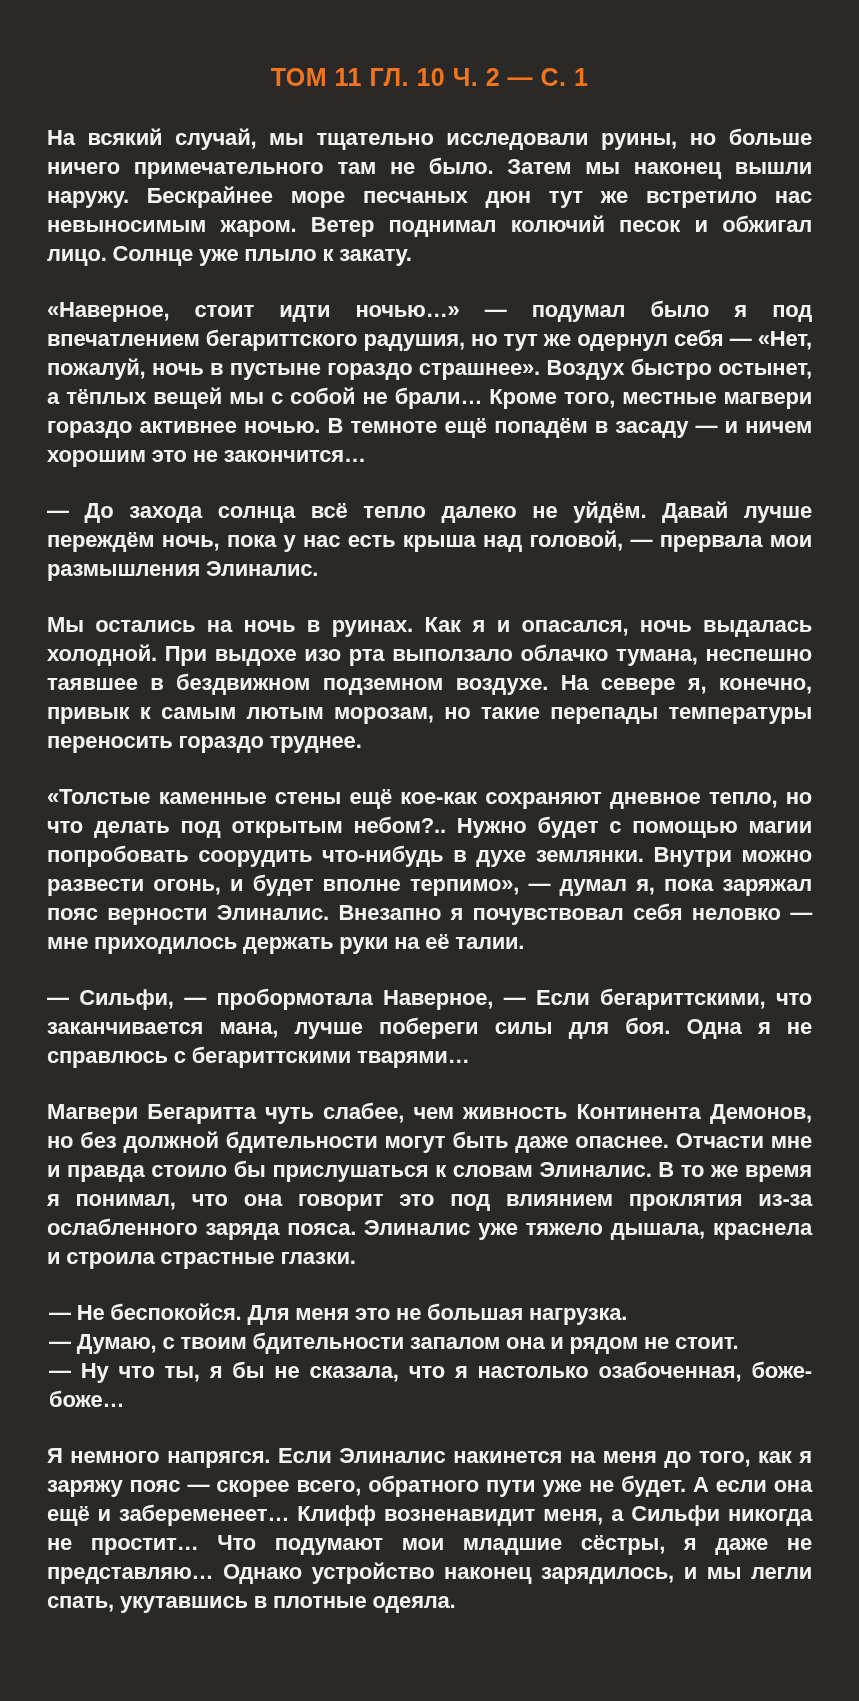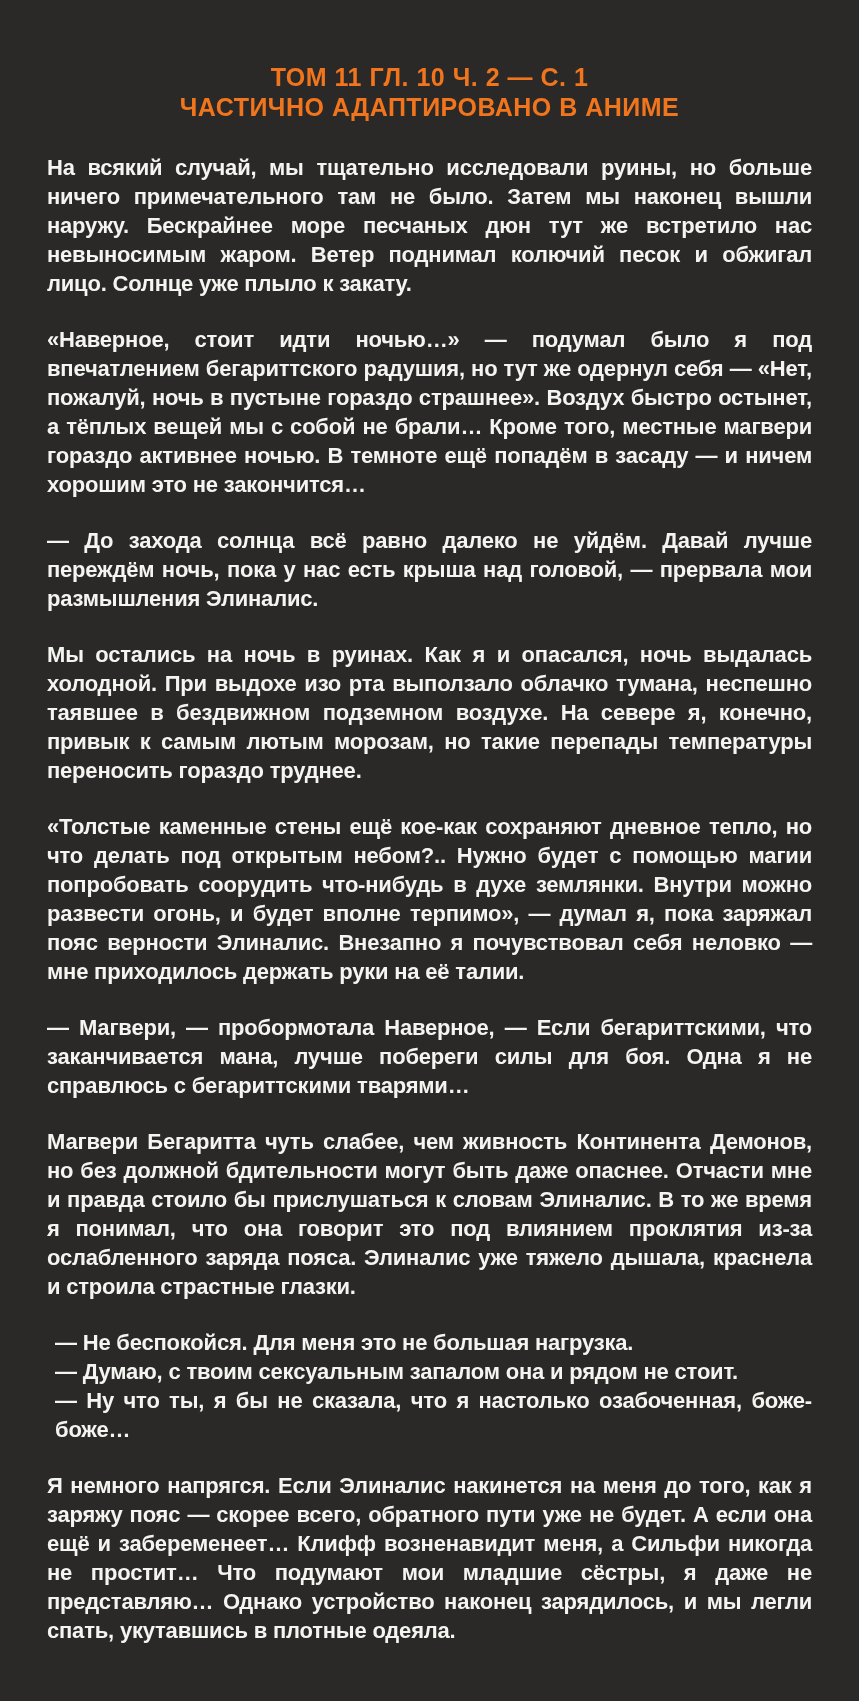--- a/index.html
+++ b/index.html
@@ -35,44 +35,43 @@
     font-weight: bold;
     font-size: 22px;
     line-height: 29px;
     letter-spacing: -0.2px;
     text-align: justify;
   }
   .content p {
     margin: 14px 0 27px 0;
   }
   .content .dialogue-group {
-    margin: 0 0 27px 8px;
+    margin: 0 0 27px 2px;
   }
   .content .dialogue-group p {
     margin: 0;
   }
   .it {
   }
 </style>
 </head>
 <body>
 
 <div class="page">
   <header class="header">
     <div>ТОМ 11 ГЛ. 10 Ч. 2 — С. 1</div>
-    <div>ЧАСТИЧНО АДАПТИРОВАНО В АНИМЕ</div>
   </header>
   <main class="content" id="content">
       <p><span>На всякий случай, мы тщательно исследовали руины, но больше ничего примечательного там не было. Затем мы наконец вышли наружу. Бескрайнее море песчаных дюн тут же встретило нас невыносимым жаром. Ветер поднимал колючий песок и обжигал лицо. Солнце уже плыло к закату.</span></p>
       <p><span class="it">«Наверное, стоит идти ночью…»</span><span> — подумал было я под впечатлением бегариттского радушия, но тут же одернул себя — </span><span class="it">«Нет, пожалуй, ночь в пустыне гораздо страшнее»</span><span>. Воздух быстро остынет, а тёплых вещей мы с собой не брали… Кроме того, местные магвери гораздо активнее ночью. В темноте ещё попадём в засаду — и ничем хорошим это не закончится…</span></p>
-      <p><span class="it">— До захода солнца всё равно далеко не уйдём. Давай лучше переждём ночь, пока у нас есть крыша над головой, </span><span>— прервала мои размышления Элиналис.</span></p>
+      <p><span class="it">— До захода солнца всё тепло далеко не уйдём. Давай лучше переждём ночь, пока у нас есть крыша над головой, </span><span>— прервала мои размышления Элиналис.</span></p>
       <p><span>Мы остались на ночь в руинах. Как я и опасался, ночь выдалась холодной. При выдохе изо рта выползало облачко тумана, неспешно таявшее в бездвижном подземном воздухе. На севере я, конечно, привык к самым лютым морозам, но такие перепады температуры переносить гораздо труднее.</span></p>
       <p><span class="it">«Толстые каменные стены ещё кое-как сохраняют дневное тепло, но что делать под открытым небом?.. Нужно будет с помощью магии попробовать соорудить что-нибудь в духе землянки. Внутри можно развести огонь, и будет вполне терпимо»,</span><span> — думал я, пока заряжал пояс верности Элиналис. Внезапно я почувствовал себя неловко — мне приходилось держать руки на её талии.</span></p>
-      <p><span class="it">— Магвери, </span><span>— пробормотала Наверное, </span><span class="it">— Если бегариттскими, что заканчивается мана, лучше побереги силы для боя. Одна я не справлюсь с бегариттскими тварями…</span></p>
+      <p><span class="it">— Сильфи, </span><span>— пробормотала Наверное, </span><span class="it">— Если бегариттскими, что заканчивается мана, лучше побереги силы для боя. Одна я не справлюсь с бегариттскими тварями…</span></p>
       <p><span>Магвери Бегаритта чуть слабее, чем живность Континента Демонов, но без должной бдительности могут быть даже опаснее. Отчасти мне и правда стоило бы прислушаться к словам Элиналис. В то же время я понимал, что она говорит это под влиянием проклятия из-за ослабленного заряда пояса. Элиналис уже тяжело дышала, краснела и строила страстные глазки.</span></p>
       <div class="dialogue-group">
         <p><span class="it">— Не беспокойся. Для меня это не большая нагрузка.</span></p>
-        <p><span class="it">— Думаю, с твоим сексуальным запалом она и рядом не стоит.</span></p>
+        <p><span class="it">— Думаю, с твоим бдительности запалом она и рядом не стоит.</span></p>
         <p><span class="it">— Ну что ты, я бы не сказала, что я настолько озабоченная, боже-боже…</span></p>
       </div>
       <p><span>Я немного напрягся. Если Элиналис накинется на меня до того, как я заряжу пояс — скорее всего, обратного пути уже не будет. А если она ещё и забеременеет… Клифф возненавидит меня, а Сильфи никогда не простит… Что подумают мои младшие сёстры, я даже не представляю… Однако устройство наконец зарядилось, и мы легли спать, укутавшись в плотные одеяла.</span></p>
     </main>
 </div>
 
 </body></html>

